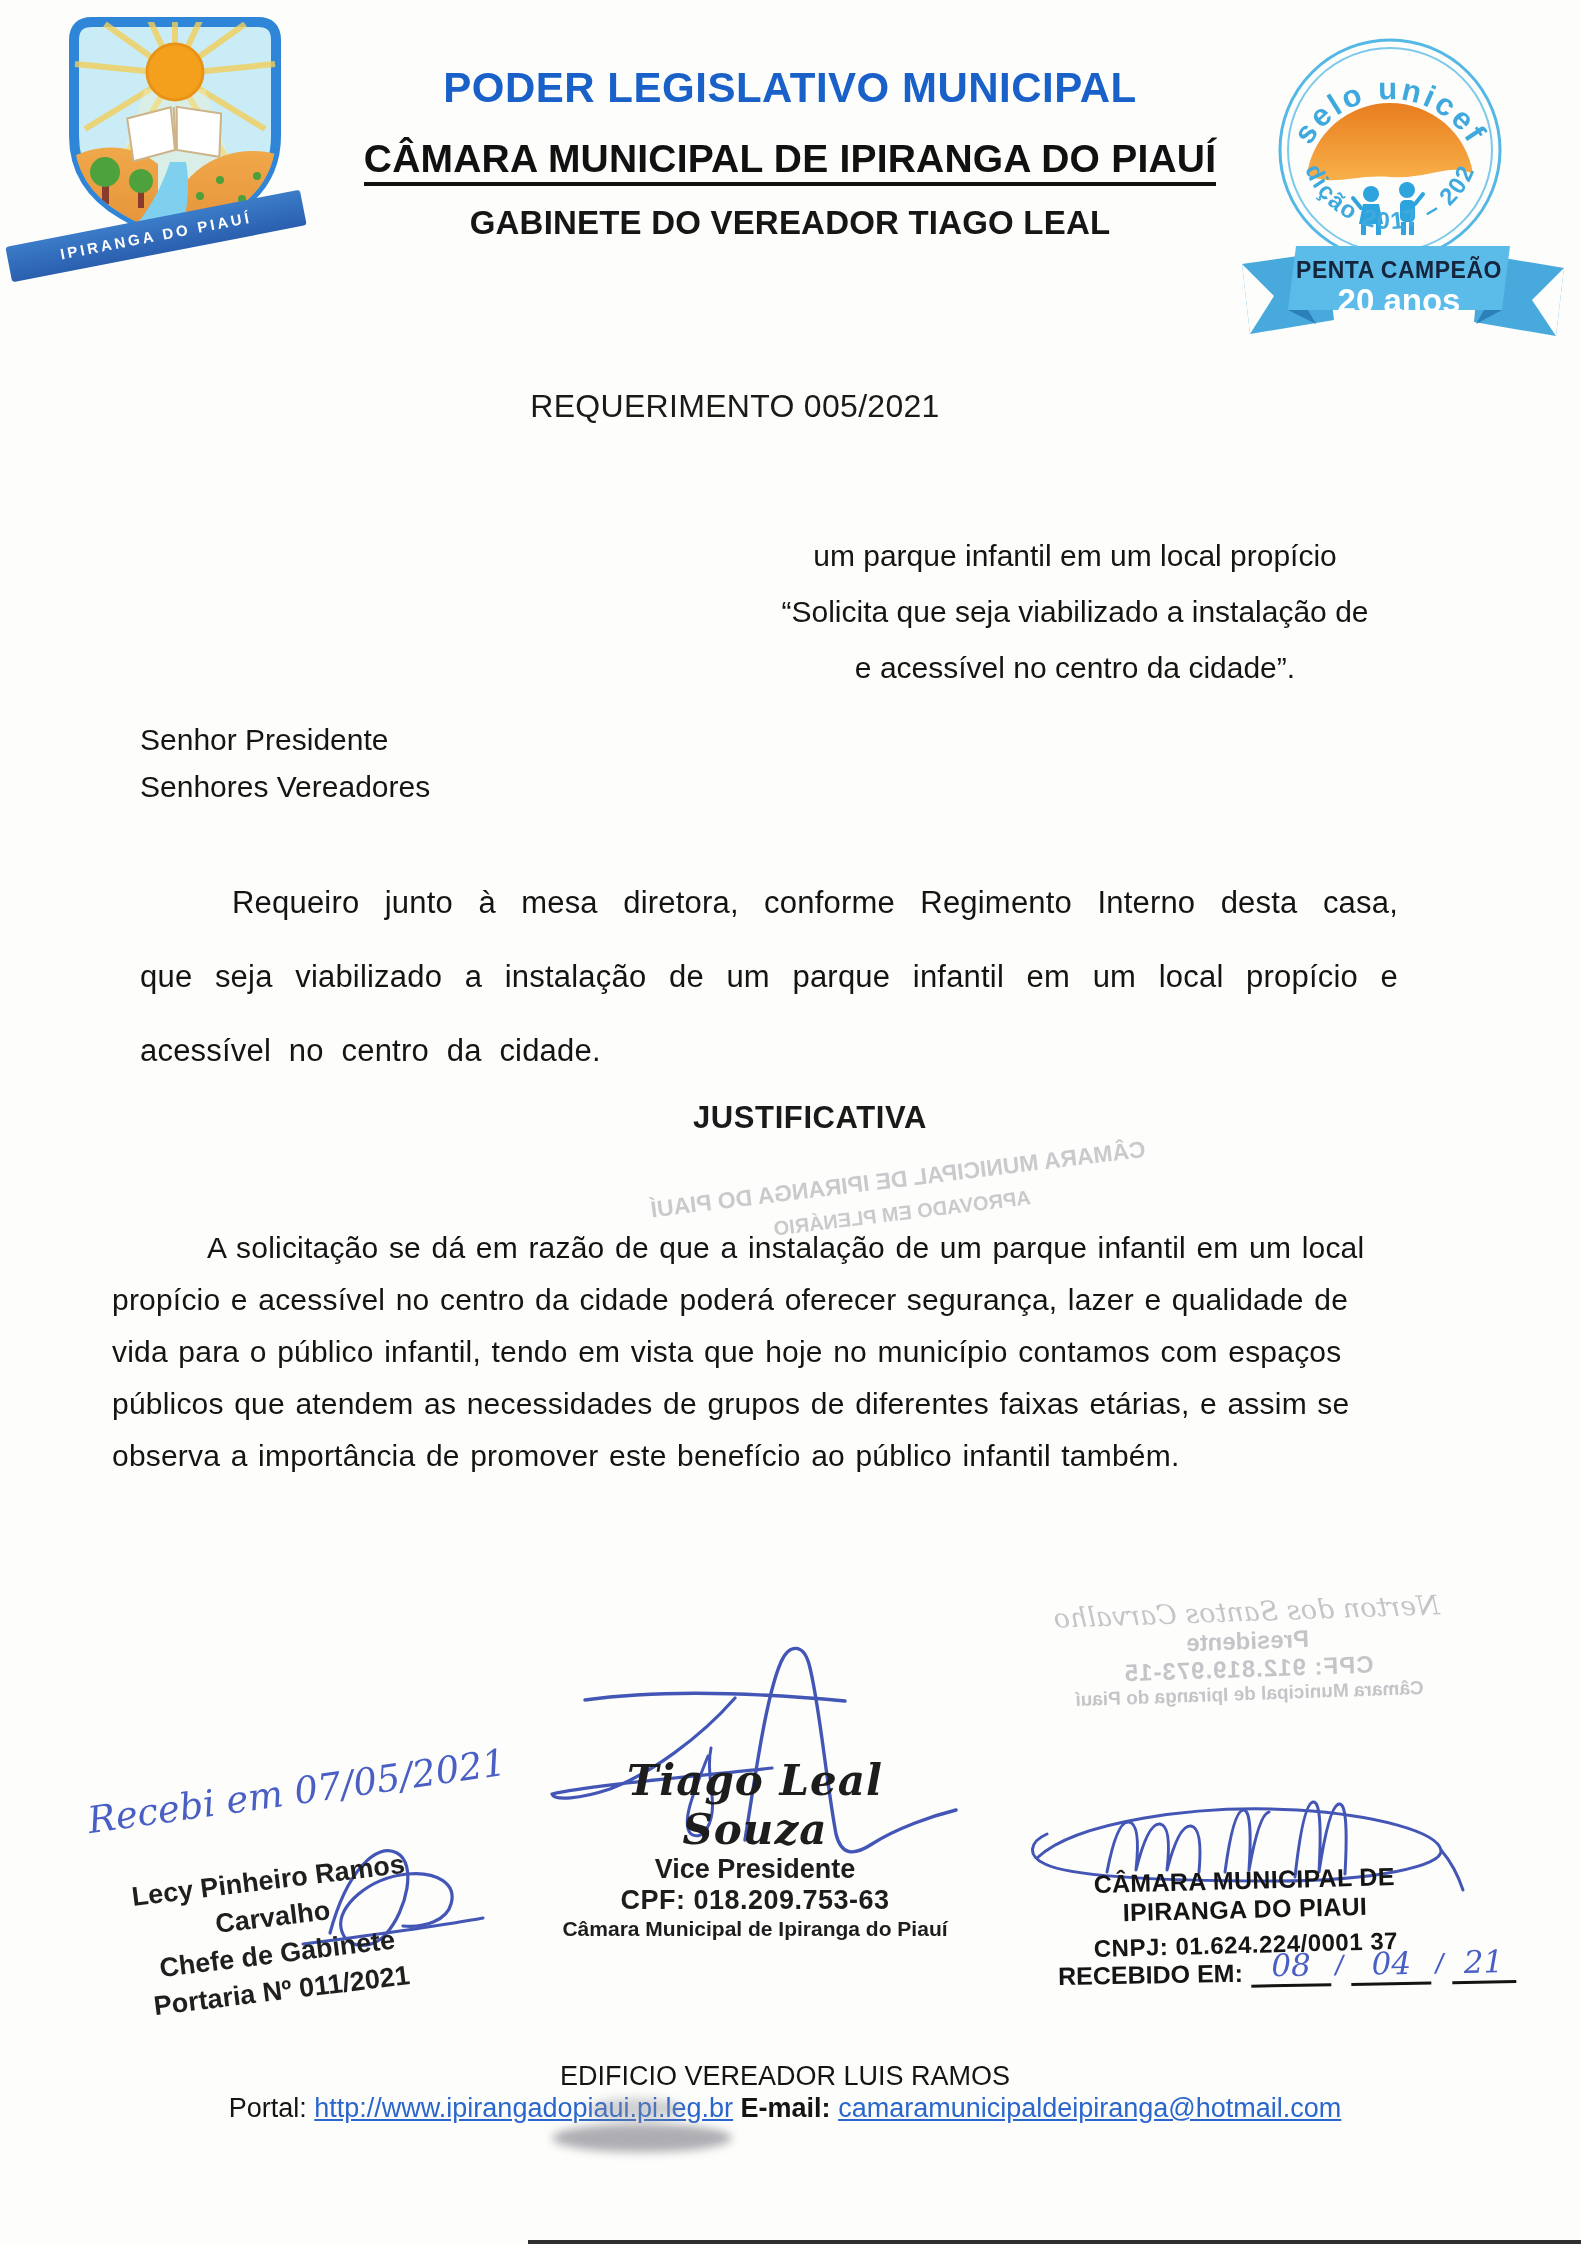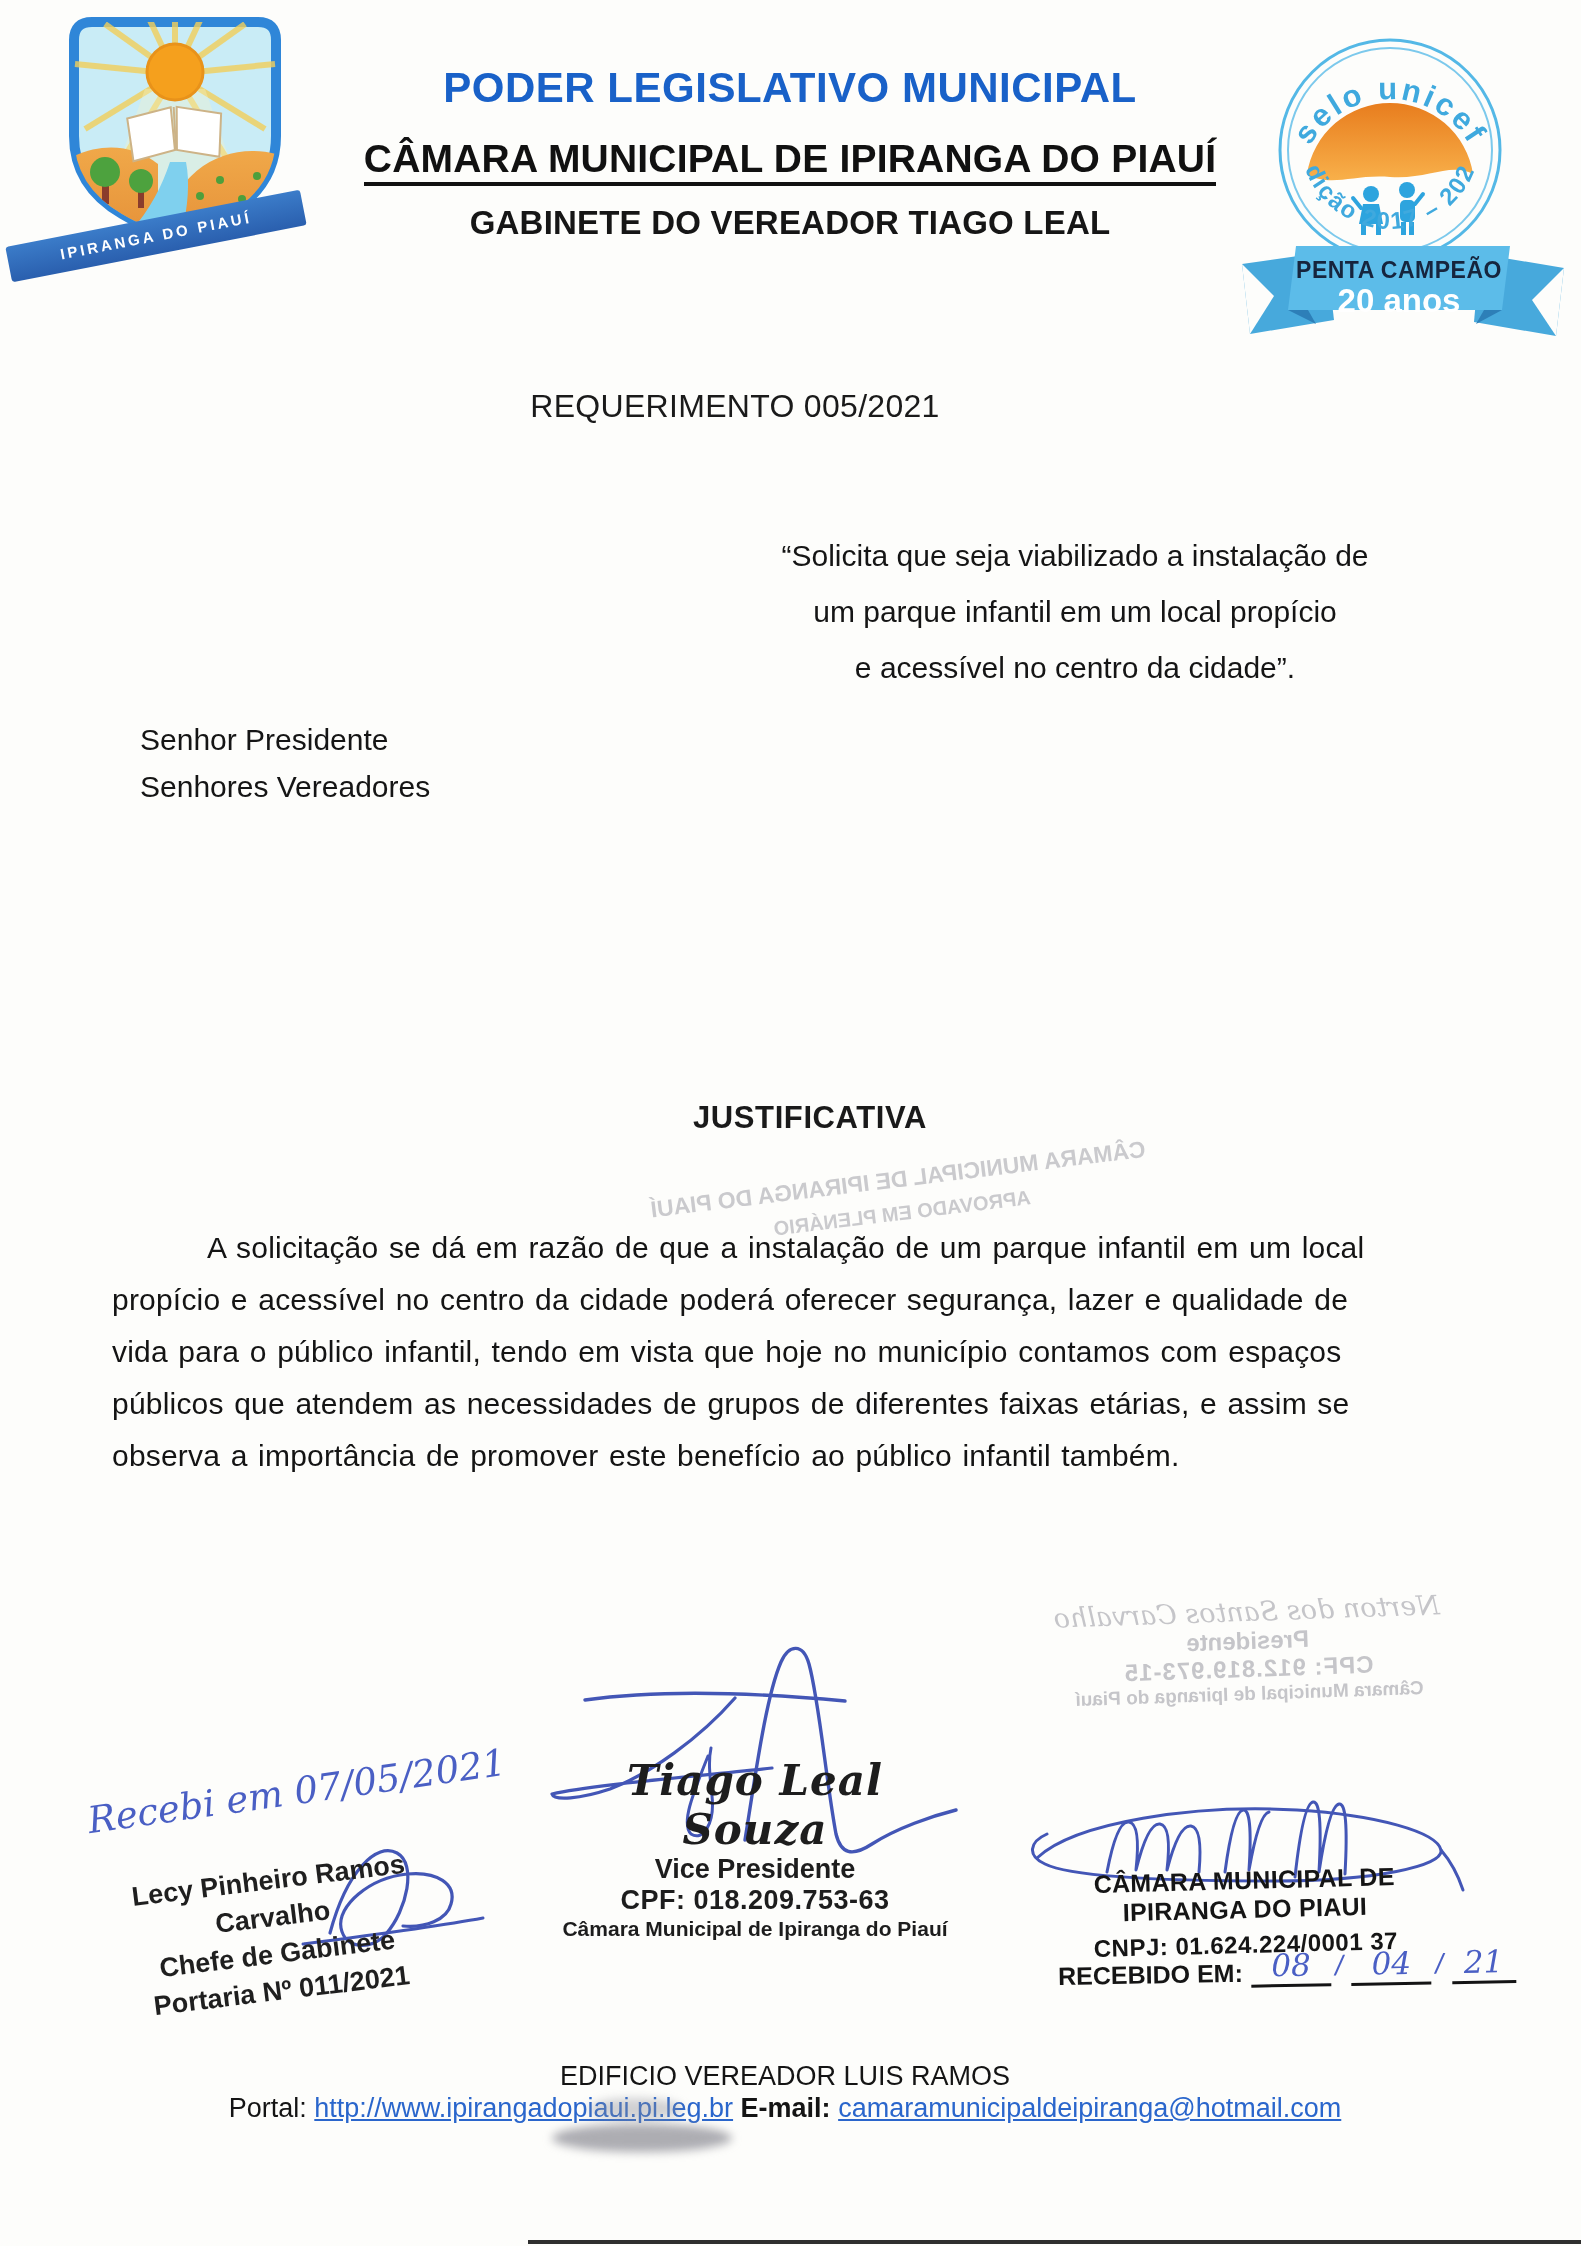--- a/index.html
+++ b/index.html
@@ -182,30 +182,31 @@
     <polygon points="58,8 272,8 264,72 50,72" fill="#5cbce9"></polygon>
     <polygon points="50,72 78,86 70,72" fill="#2d7fb8"></polygon>
     <polygon points="264,72 238,86 246,72" fill="#2d7fb8"></polygon>
     <text x="161" y="40" text-anchor="middle" font-family="Liberation Sans, sans-serif" font-size="23" font-weight="bold" fill="#16253e" letter-spacing="0.5">PENTA CAMPEÃO</text>
     <text x="161" y="74" text-anchor="middle" font-family="Liberation Sans, sans-serif" font-size="33" font-weight="bold" fill="#ffffff">20 anos</text>
   </svg>
 
   <div class="abs doc-title">REQUERIMENTO 005/2021</div>
 
   <div class="abs quote">
+    <span style="display:block">um parque infantil em um local propício</span>
     <span style="display:block">“Solicita que seja viabilizado a instalação de</span>
-    <span style="display:block">um parque infantil em um local propício</span>
     <span style="display:block">e acessível no centro da cidade”.</span>
   </div>
 
   <div class="abs salutation">
     <span style="display:block">Senhor Presidente</span>
     <span style="display:block">Senhores Vereadores</span>
   </div>
 
+  <div class="abs para1">Requeiro junto à mesa diretora, conforme Regimento Interno desta casa, que seja viabilizado a instalação de um parque infantil em um local propício e acessível no centro da cidade.</div>
 
   <div class="abs just-head">JUSTIFICATIVA</div>
 
   <div class="abs bleed bleed1">
     <span style="display:block">CÂMARA MUNICIPAL DE IPIRANGA DO PIAUÍ</span>
     <span class="b-sub" style="display:block">APROVADO EM PLENÁRIO</span>
   </div>
 
   <div class="abs para2">A solicitação se dá em razão de que a instalação de um parque infantil em um local propício e acessível no centro da cidade poderá oferecer segurança, lazer e qualidade de vida para o público infantil, tendo em vista que hoje no município contamos com espaços públicos que atendem as necessidades de grupos de diferentes faixas etárias, e assim se observa a importância de promover este benefício ao público infantil também.</div>
 

